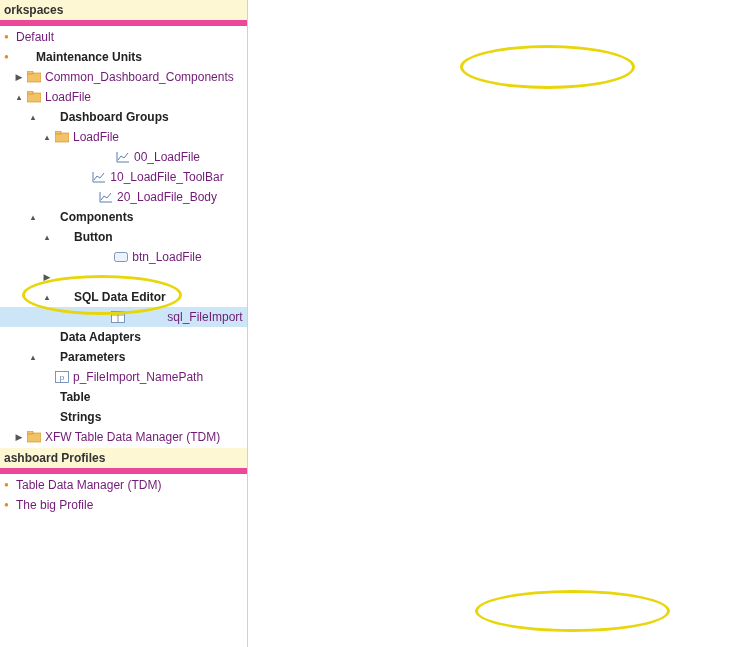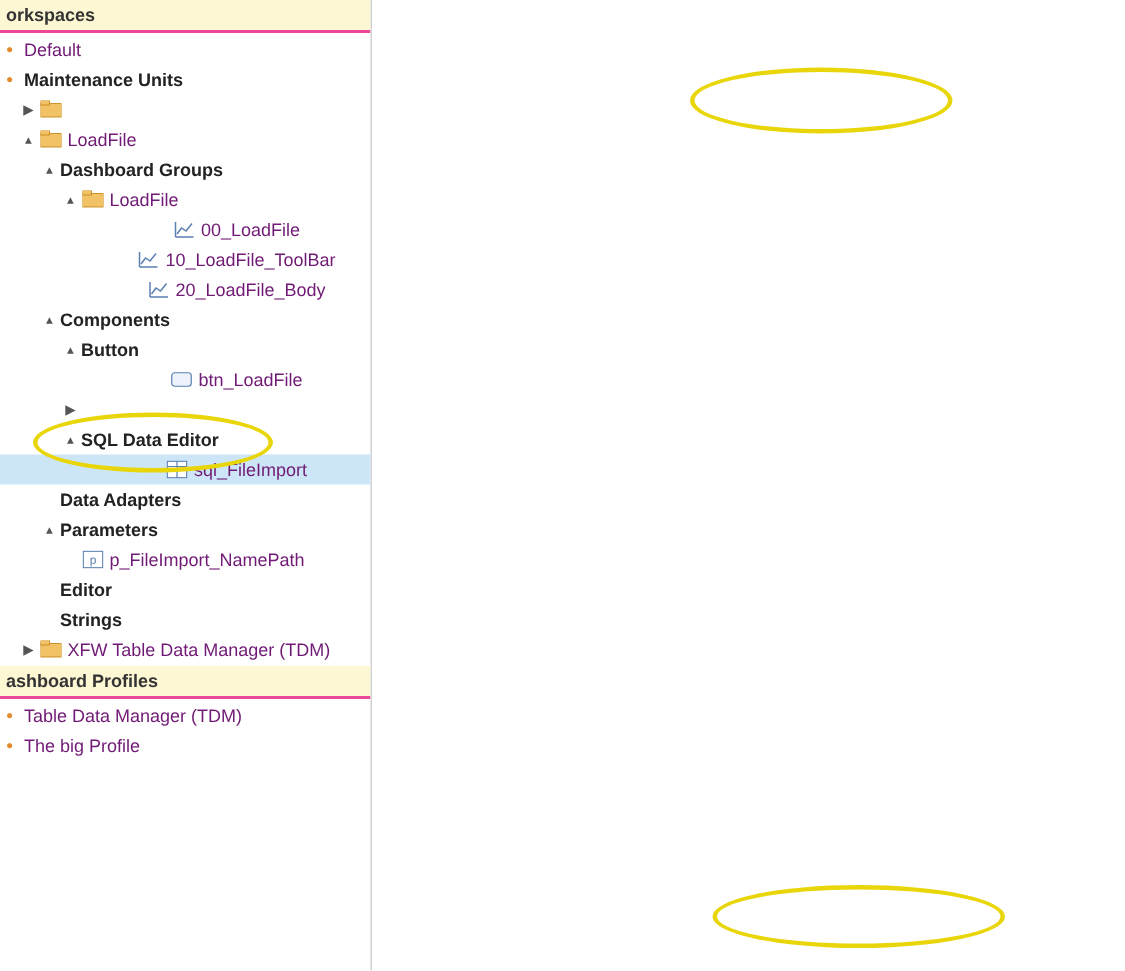--- a/index.html
+++ b/index.html
@@ -19,39 +19,40 @@
       border-right: 1px solid #d0d0d0;
       background: #fff;
       overflow: hidden;
     }
     .section-header {
       background: #fdf7d3;
       color: #333;
       font-weight: bold;
       font-size: 12px;
       padding: 3px 4px;
-      border-bottom: 2px solid #ec4899;
+      border-bottom: 6px solid #ec4899;
     }
     .tree { padding: 1px 0; }
     .tree-item {
       display: flex;
       align-items: center;
       padding: 2px 0;
       line-height: 16px;
       white-space: nowrap;
       cursor: default;
       color: #222;
     }
     .tree-item.lvl0 { padding-left: 4px; }
     .tree-item.lvl1 { padding-left: 14px; }
     .tree-item.lvl2 { padding-left: 28px; }
     .tree-item.lvl3 { padding-left: 42px; }
     .tree-item.lvl4 { padding-left: 56px; justify-content: center; }
     .tree-item.selected {
       background: #cde6f7;
+      gap: 38px;
     }
     .toggle {
       width: 10px;
       display: inline-block;
       color: #555;
       margin-right: 2px;
       font-size: 9px;
       text-align: center;
     }
     .toggle.spacer { visibility: hidden; }
@@ -65,21 +66,21 @@
     .ico {
       width: 16px;
       height: 14px;
       margin-right: 3px;
       display: inline-flex;
       align-items: center;
       justify-content: center;
       flex-shrink: 0;
     }
     .label { color: #701a75; }
-    .label.bold { font-weight: bold; color: #222; }
+    .label.bold { font-weight: bold; color: #222; margin-left: 20px; }
 
     
     .annot {
       position: absolute;
       border: 3px solid #e8d60a;
       border-radius: 50%;
       pointer-events: none;
     }
 
     .container { position: relative; width: 750px; height: 647px; }
@@ -100,20 +101,21 @@
       <span class="label bold">Maintenance Units</span>
     </div>
     <div class="tree-item lvl1">
       <span class="toggle">▶</span>
       <span class="ico">
         <svg width="14" height="12" viewBox="0 0 14 12">
               <rect x="0" y="2" width="14" height="9" fill="#f2c266" stroke="#c98b1e" stroke-width="0.6"></rect>
               <rect x="0" y="0" width="6" height="3" fill="#f2c266" stroke="#c98b1e" stroke-width="0.6"></rect>
             </svg>
       </span>
+      <span class="label">Common_Dashboard_Components</span>
     </div>
     <div class="tree-item lvl1">
       <span class="toggle">▴</span>
       <span class="ico">
         <svg width="14" height="12" viewBox="0 0 14 12">
               <rect x="0" y="2" width="14" height="9" fill="#f2c266" stroke="#c98b1e" stroke-width="0.6"></rect>
               <rect x="0" y="0" width="6" height="3" fill="#f2c266" stroke="#c98b1e" stroke-width="0.6"></rect>
             </svg>
       </span>
       <span class="label">LoadFile</span>
@@ -210,21 +212,21 @@
       <span class="ico">
         <svg width="14" height="12" viewBox="0 0 14 12">
               <rect x="0.5" y="0.5" width="13" height="11" fill="#fff" stroke="#5a7fb0" stroke-width="0.8"></rect>
               <text x="7" y="9" font-size="8" text-anchor="middle" fill="#5a7fb0">p</text>
             </svg>
       </span>
       <span class="label">p_FileImport_NamePath</span>
     </div>
     <div class="tree-item lvl2">
       <span class="toggle spacer">·</span>
-      <span class="label bold">Editor</span>
+      <span class="label bold">Table</span>
     </div>
     <div class="tree-item lvl2">
       <span class="toggle spacer">·</span>
       <span class="label bold">Strings</span>
     </div>
     <div class="tree-item lvl1">
       <span class="toggle">▶</span>
       <span class="ico">
         <svg width="14" height="12" viewBox="0 0 14 12">
               <rect x="0" y="2" width="14" height="9" fill="#f2c266" stroke="#c98b1e" stroke-width="0.6"></rect>

